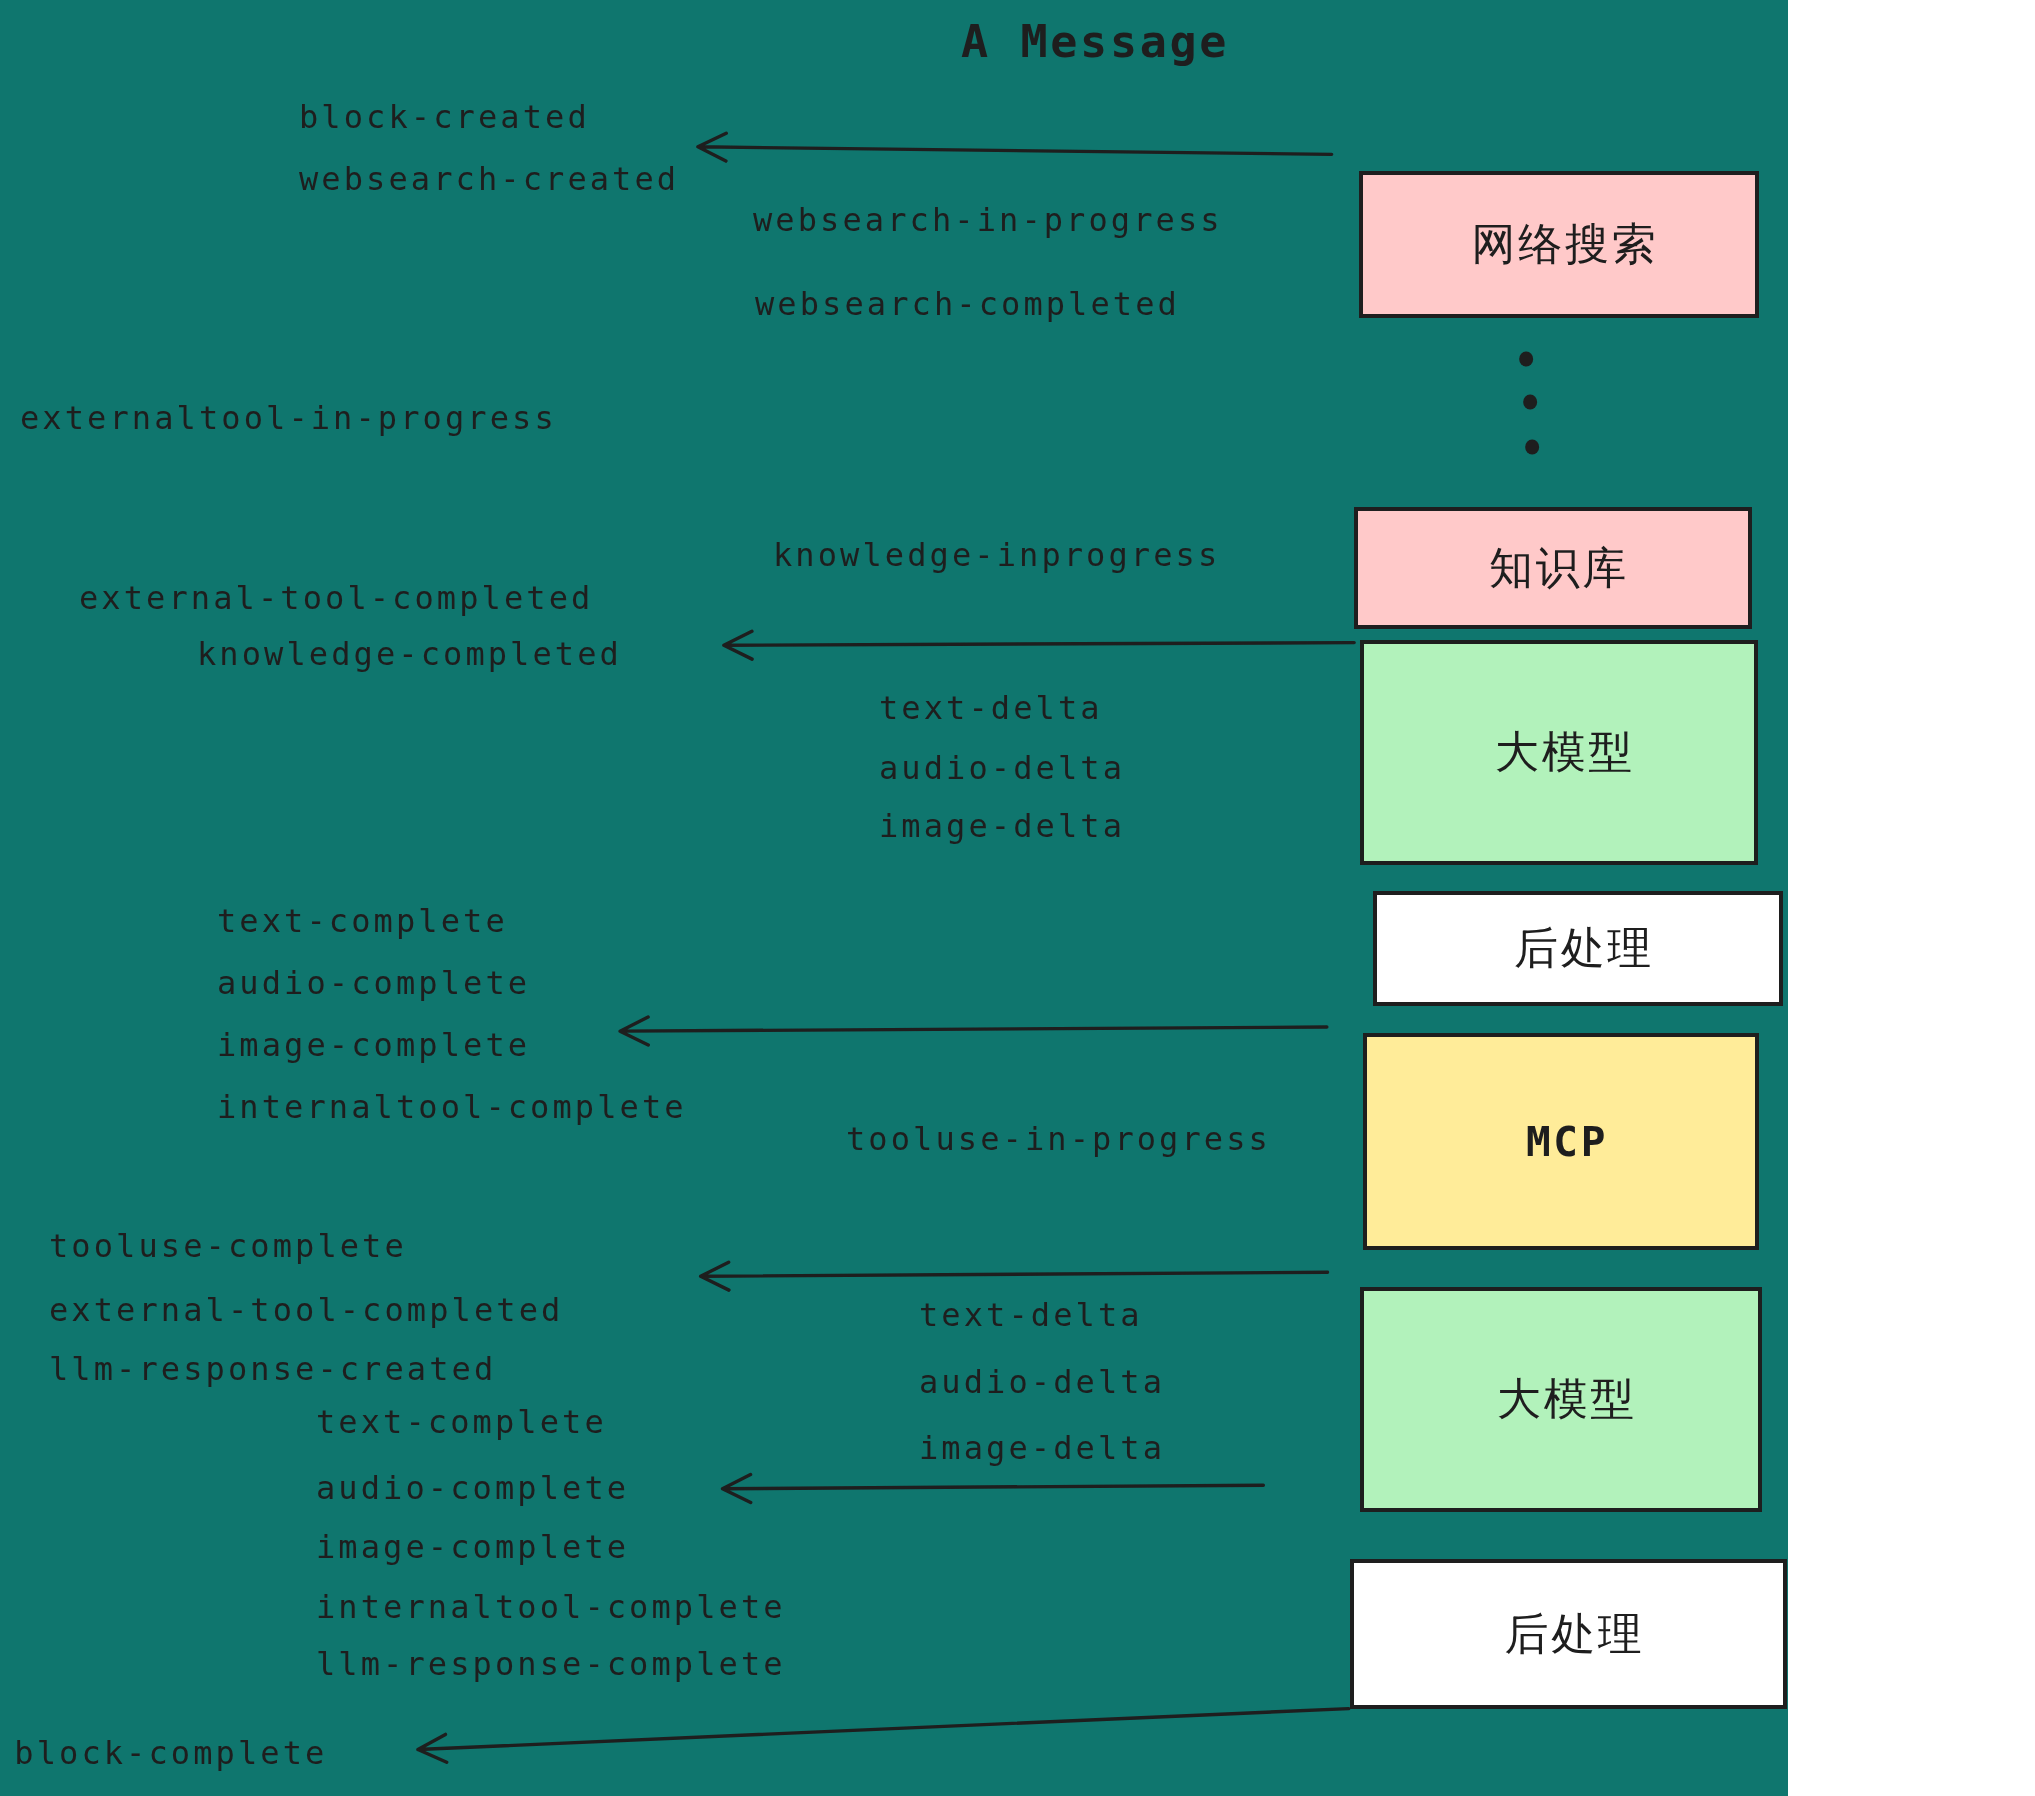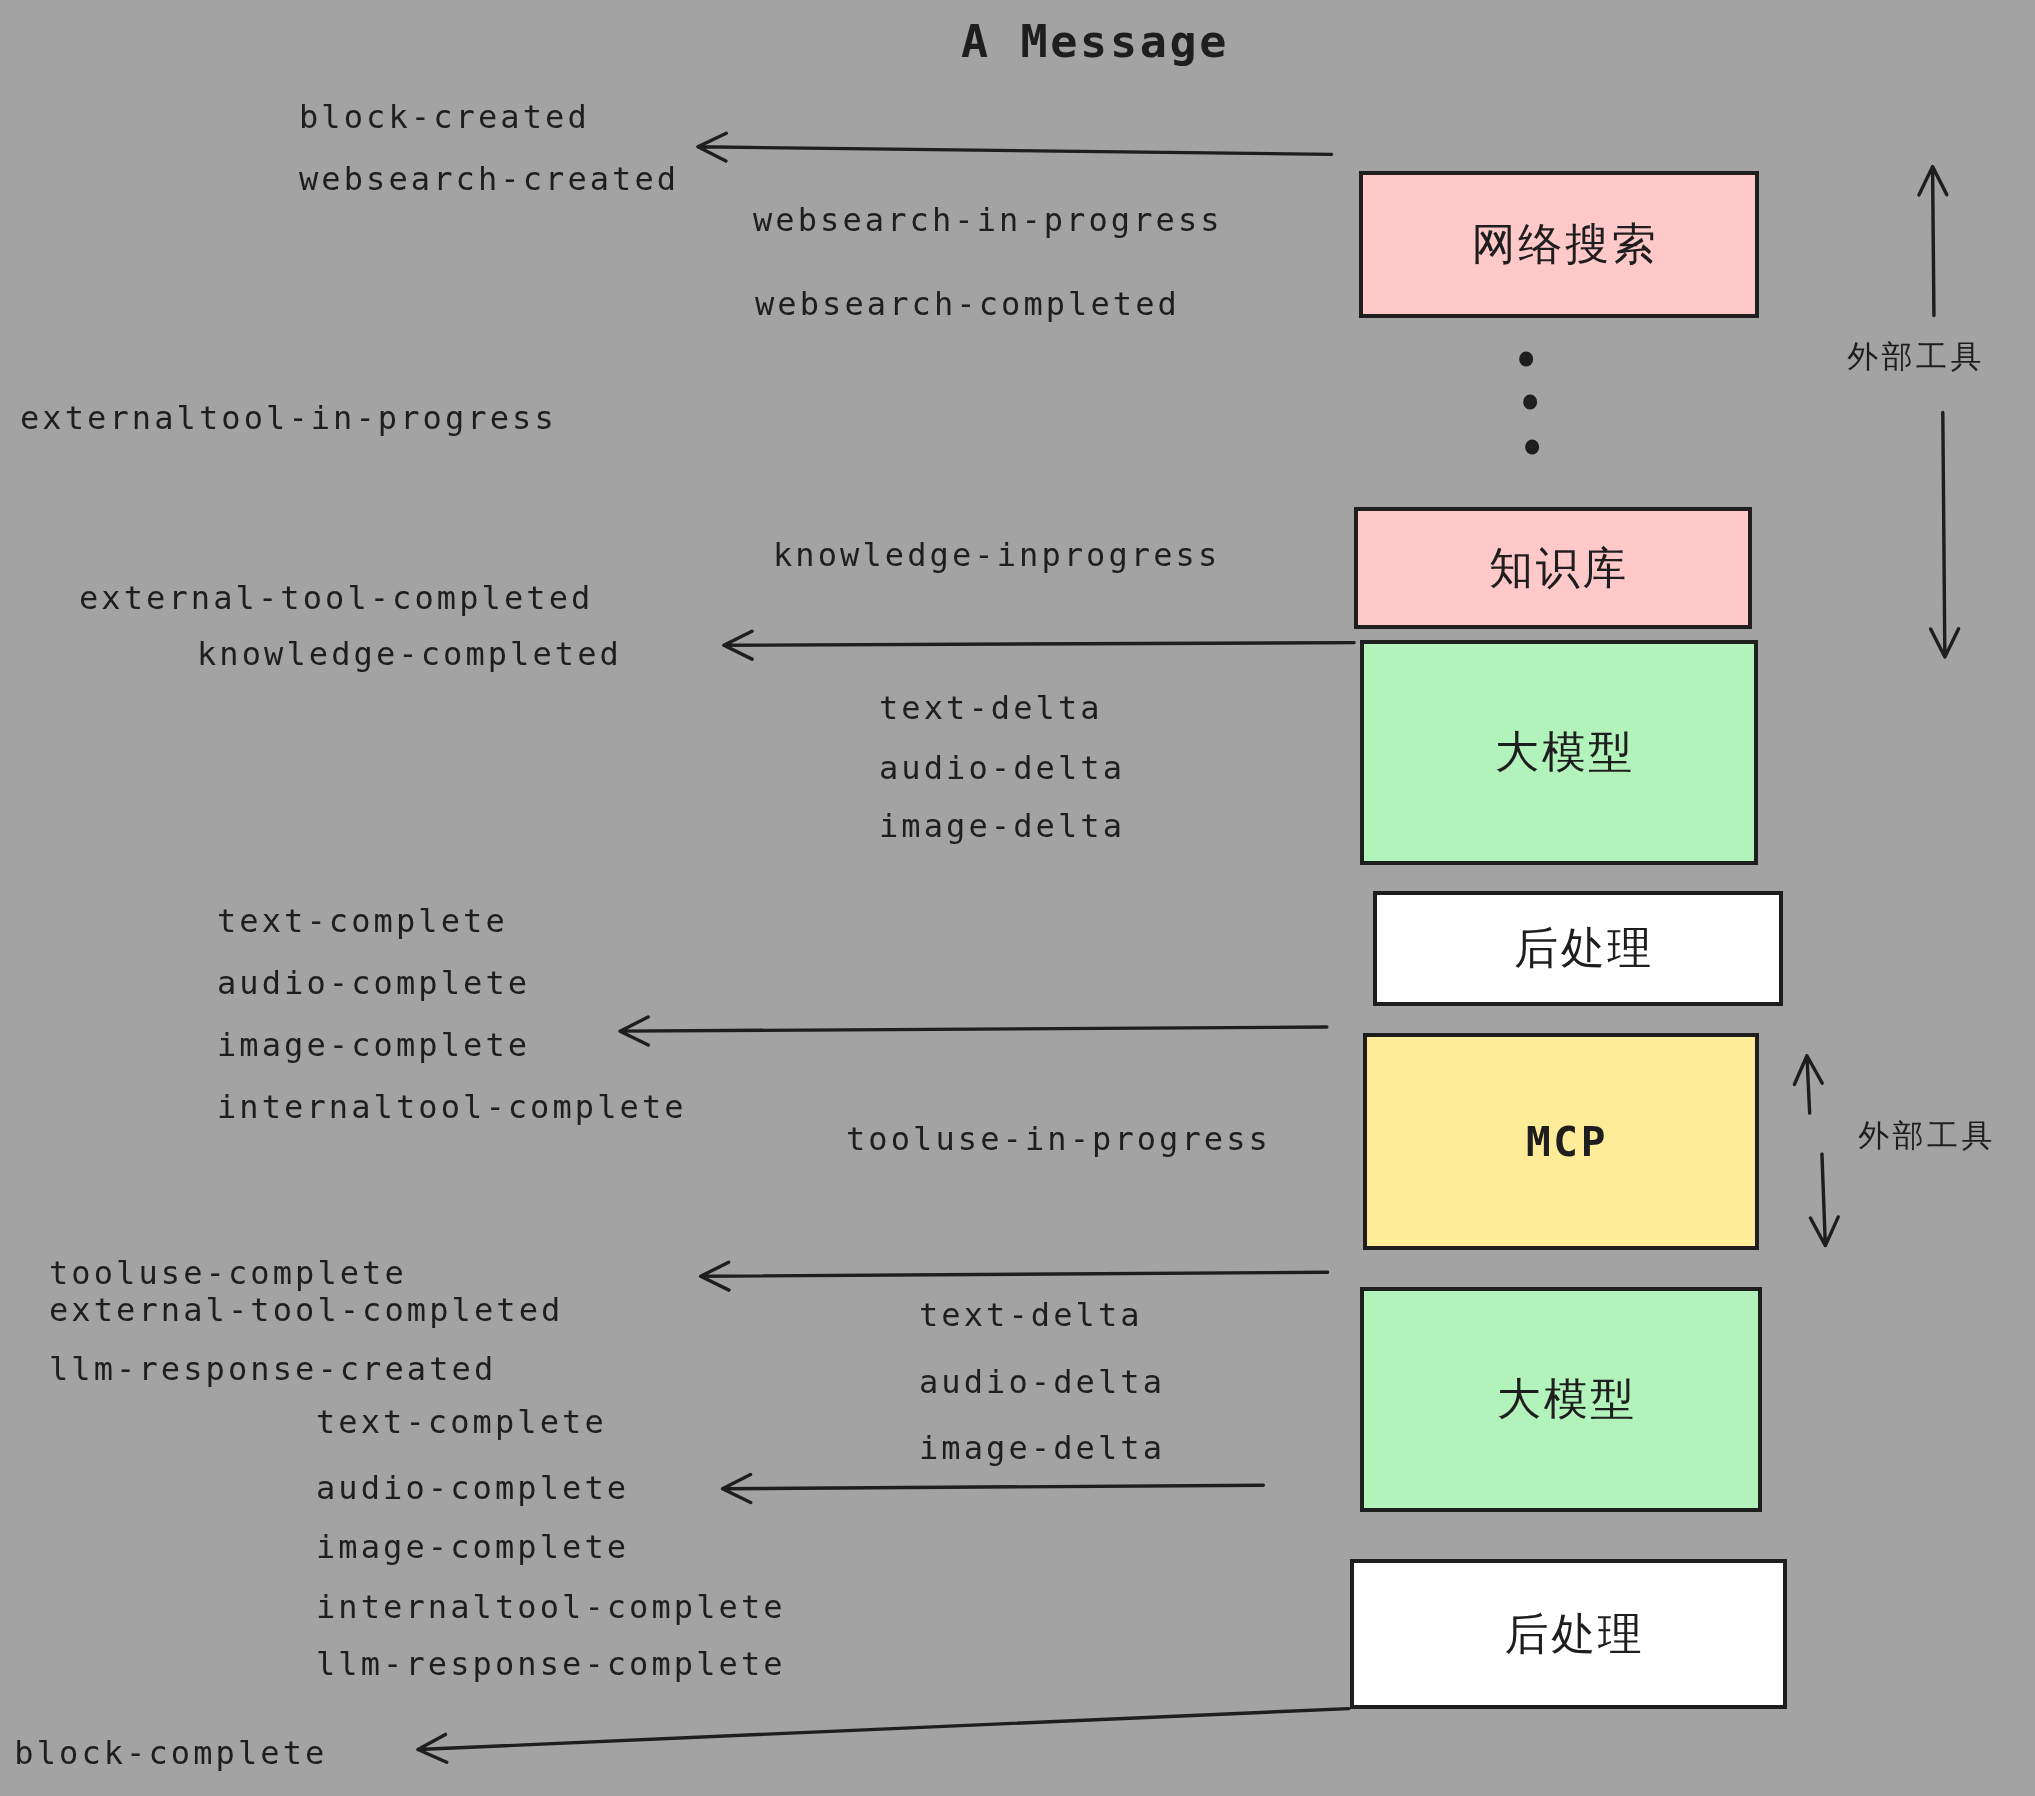--- a/index.html
+++ b/index.html
@@ -1,19 +1,19 @@
 <!DOCTYPE html>
 <html style="font-size:11px"><head>
 <meta charset="utf-8">
 <style>
   html,body{margin:0;padding:0;background:#ffffff;}
   #canvas{
     position:relative;
-    width:2035px;height:1796px;
-    background:#a3a3a3;
+    width:1788px;height:1796px;
+    background:#0f766e;
     font-family:"DejaVu Sans Mono","Liberation Mono",monospace;
     color:#1e1e1e;
     overflow:hidden;
   }
   #arrows-svg{position:absolute;left:0;top:0;width:2035px;height:1796px;pointer-events:none;}
   .diagram-title{
     position:absolute;
     transform:translate(-50%,-50%);
     font-size:45px;font-weight:600;letter-spacing:2.7px;
     white-space:nowrap;
@@ -82,21 +82,21 @@
       <div class="event-label" style="left: 79px; top: 598px;">external-tool-completed</div>
       <div class="event-label" style="left: 197px; top: 654px;">knowledge-completed</div>
       <div class="event-label" style="left: 879px; top: 708px;">text-delta</div>
       <div class="event-label" style="left: 879px; top: 768px;">audio-delta</div>
       <div class="event-label" style="left: 879px; top: 826px;">image-delta</div>
       <div class="event-label" style="left: 217px; top: 921px;">text-complete</div>
       <div class="event-label" style="left: 217px; top: 983px;">audio-complete</div>
       <div class="event-label" style="left: 217px; top: 1045px;">image-complete</div>
       <div class="event-label" style="left: 217px; top: 1107px;">internaltool-complete</div>
       <div class="event-label" style="left: 810px; top: 1139px; margin-left: 36px;">tooluse-in-progress</div>
-      <div class="event-label" style="left: 49px; top: 1246px; margin-top: 27px;">tooluse-complete</div>
+      <div class="event-label" style="left: 49px; top: 1246px;">tooluse-complete</div>
       <div class="event-label" style="left: 49px; top: 1310px;">external-tool-completed</div>
       <div class="event-label" style="left: 49px; top: 1369px;">llm-response-created</div>
       <div class="event-label" style="left: 919px; top: 1315px;">text-delta</div>
       <div class="event-label" style="left: 919px; top: 1382px;">audio-delta</div>
       <div class="event-label" style="left: 919px; top: 1448px;">image-delta</div>
       <div class="event-label" style="left: 316px; top: 1422px;">text-complete</div>
       <div class="event-label" style="left: 316px; top: 1488px;">audio-complete</div>
       <div class="event-label" style="left: 316px; top: 1547px;">image-complete</div>
       <div class="event-label" style="left: 316px; top: 1607px;">internaltool-complete</div>
       <div class="event-label" style="left: 316px; top: 1664px;">llm-response-complete</div>

